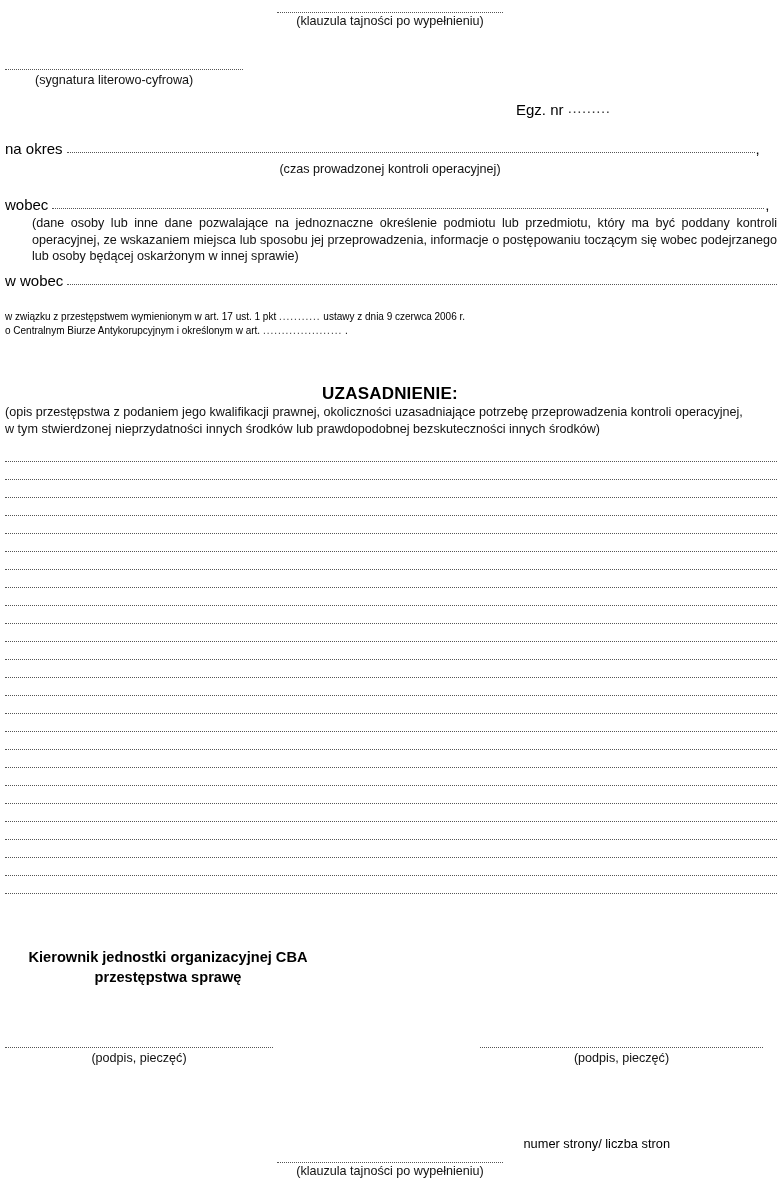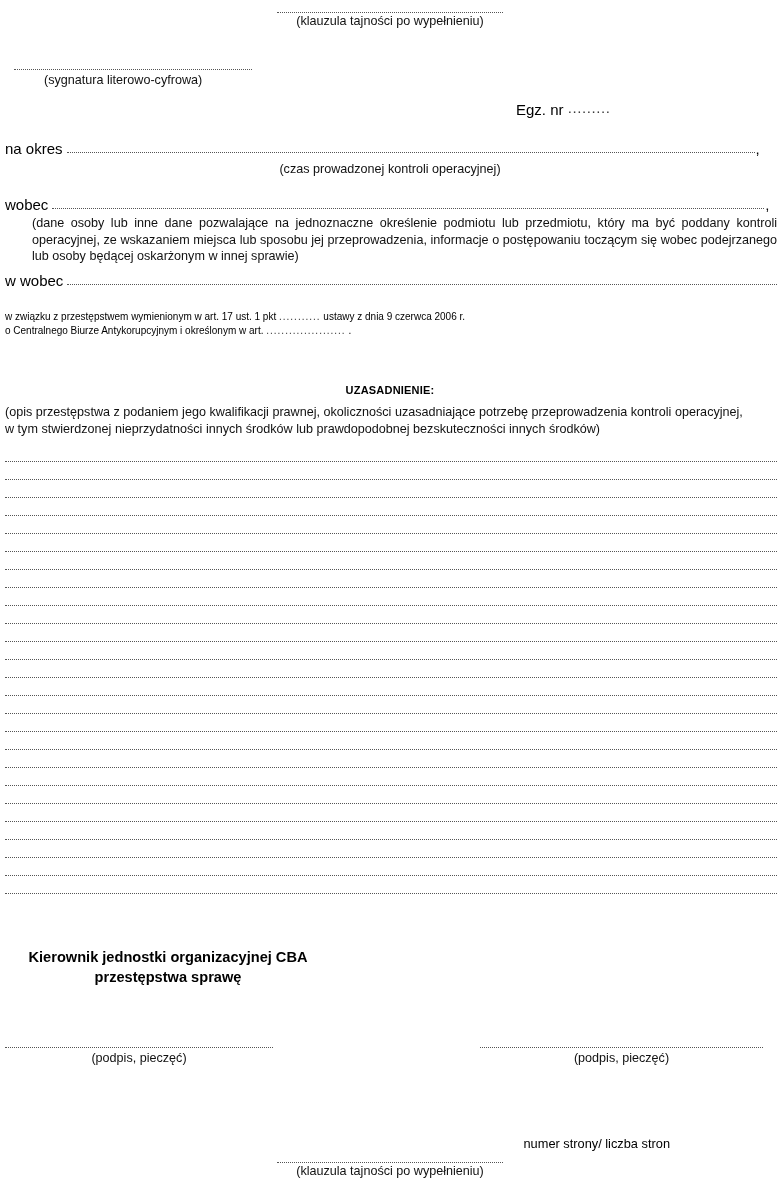--- a/index.html
+++ b/index.html
@@ -51,21 +51,21 @@
   }
   .caption {
     font-size: 12.6px;
     color: #111;
     line-height: 1.25;
   }
 
   
   .sygnatura {
     position: absolute;
-    left: 14px;
+    left: 5px;
     top: 65px;
     width: 300px;
   }
   .sygnatura .lead {
     display: block;
     width: 238px;
     border-bottom: 1.3px dotted #555;
     height: 4px;
     margin-bottom: 3px;
   }
@@ -139,21 +139,21 @@
   }
   .legal .inl-dots { letter-spacing: 1px; color: #3a3a3a; }
 
   
   .uzas-head {
     position: absolute;
     left: 0;
     top: 384px;
     width: 780px;
     text-align: center;
-    font-size: 11px;
+    font-size: 17px;
     font-weight: bold;
     letter-spacing: 0.2px;
   }
   .para-uzas {
     left: 5px;
     top: 404px;
     width: 772px;
   }
   .para-uzas .l2 { text-align: left; }
 
@@ -251,21 +251,21 @@
     <span class="lbl">w wobec</span><span class="fill" style="width:716px"></span><span class="tail">,</span>
   </div>
 
   <div class="legal">
     <div>
       <span>w związku z przestępstwem wymienionym w art. 17 ust. 1 pkt</span>
       <span class="inl-dots">...........</span>
       <span>ustawy z dnia 9 czerwca 2006 r.</span>
     </div>
     <div>
-      <span>o Centralnego Biurze Antykorupcyjnym i określonym w art.</span>
+      <span>o Centralnym Biurze Antykorupcyjnym i określonym w art.</span>
       <span class="inl-dots">.....................</span>
       <span>.</span>
     </div>
   </div>
 
   <div class="uzas-head">UZASADNIENIE:</div>
   <div class="para-just para-uzas">
     <div>(opis przestępstwa z podaniem jego kwalifikacji prawnej, okoliczności uzasadniające potrzebę przeprowadzenia kontroli operacyjnej,</div>
     <div class="l2">w  tym stwierdzonej nieprzydatności innych środków lub  prawdopodobnej bezskuteczności innych środków)</div>
   </div>

